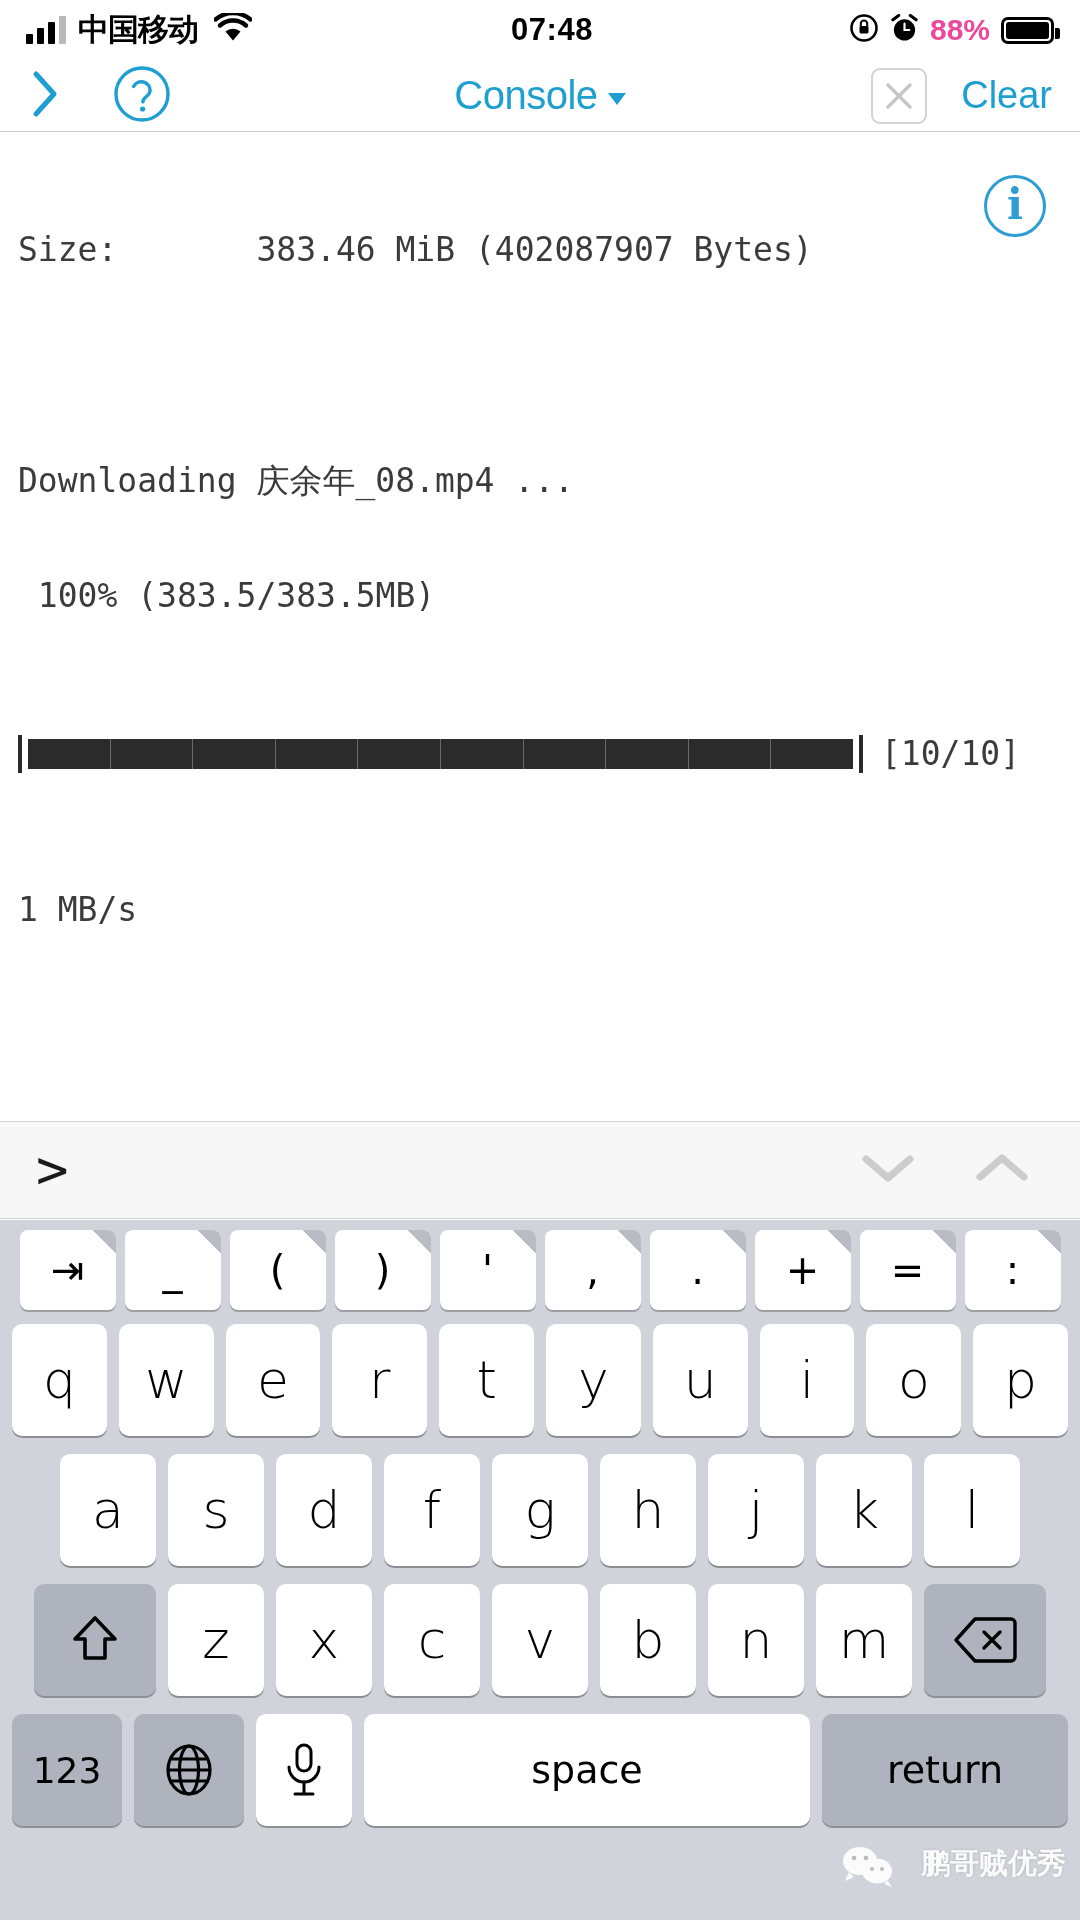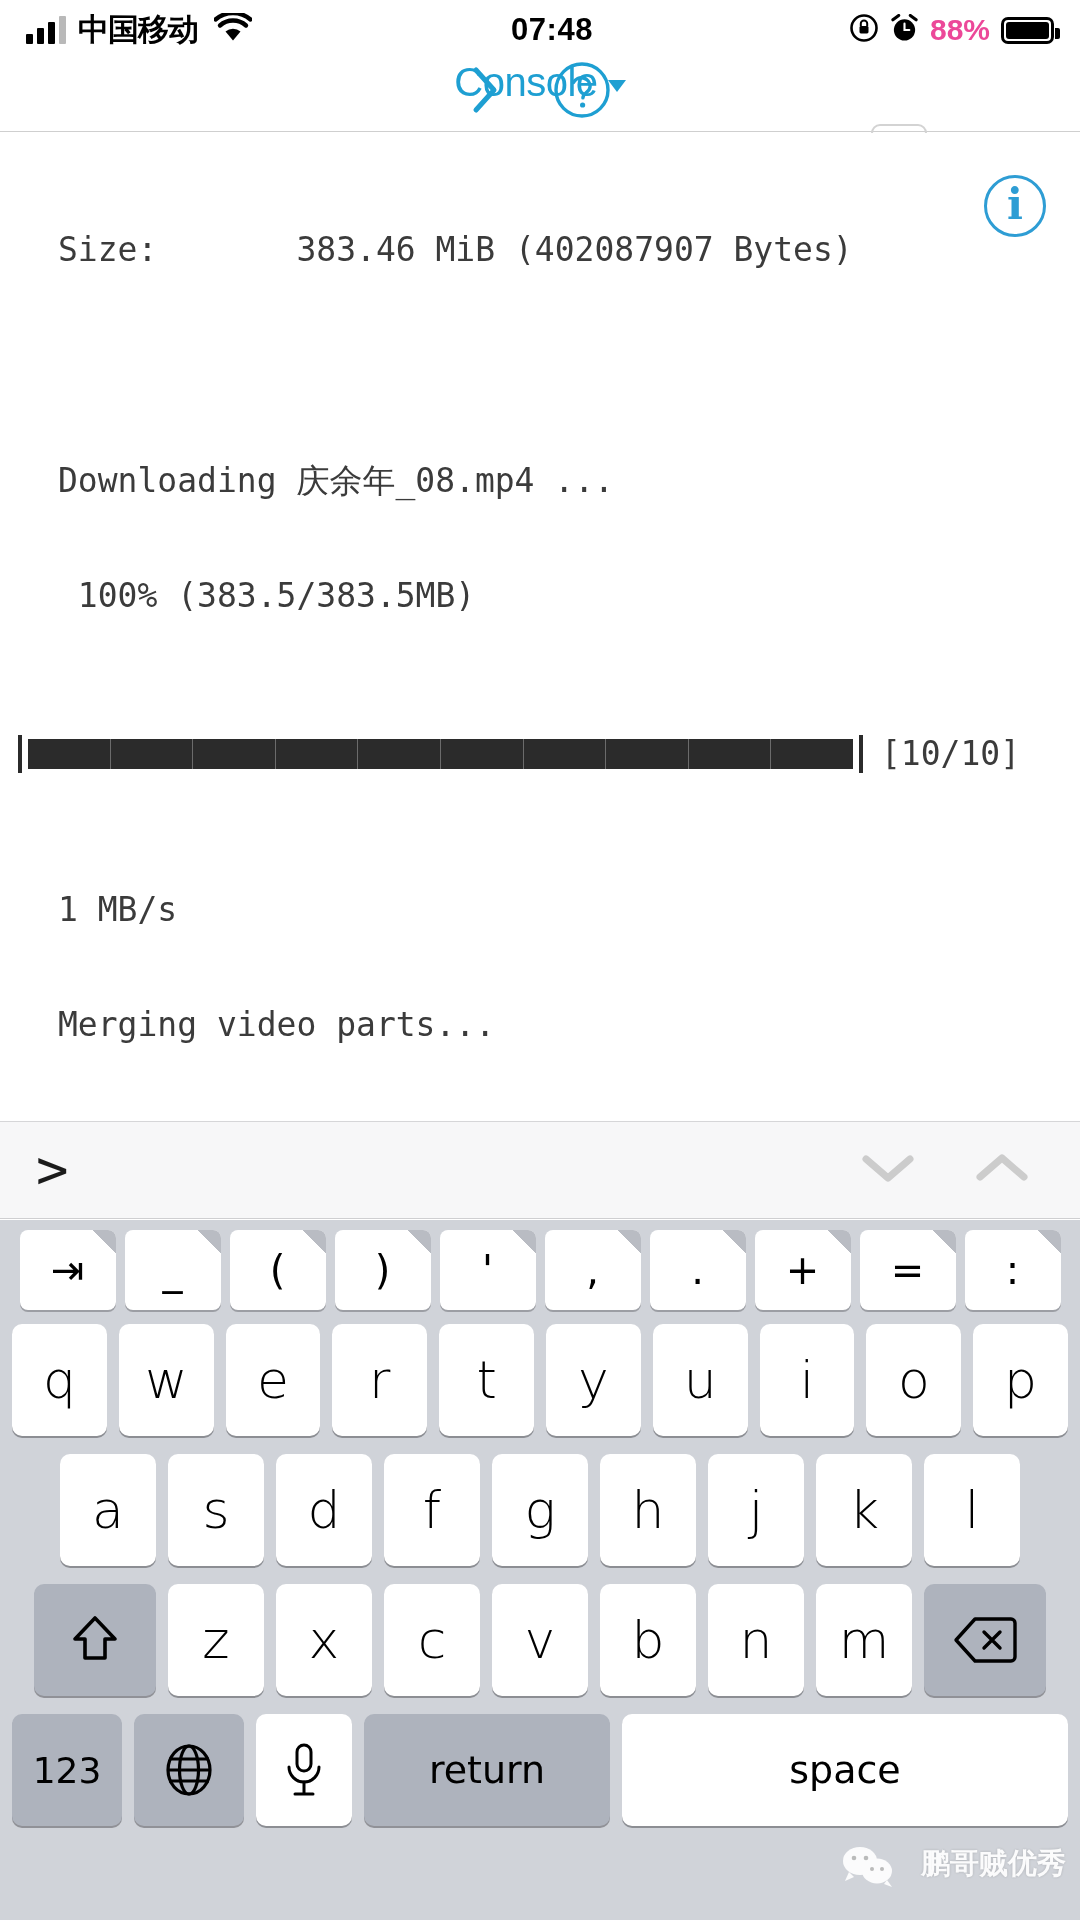--- a/index.html
+++ b/index.html
@@ -48,21 +48,20 @@
   .batt span{ display:block; height:100%; background:#000; border-radius:3px; }
 
   
   .navbar{
     height:72px; width:100%;
     display:flex; align-items:center;
     padding:0 28px;
     position:relative;
     background:#fff;
     border-bottom:1px solid #cfcfcf;
-    flex-direction:column;
   }
   .nav-left{ display:flex; align-items:center; gap:50px; }
   .nav-title{
     position:absolute; left:0; right:0;
     display:flex; align-items:center; justify-content:center; gap:10px;
     pointer-events:none;
   }
   .nav-title .ttl{ font-size:40px; color:#1e9fd2; letter-spacing:-0.5px; }
   .caret-down{
     width:0;height:0;border-left:9px solid transparent;
@@ -80,21 +79,21 @@
   .console{
     position:absolute; top:133px; left:0; right:0; height:988px;
     background:#fff; overflow:hidden;
     font-family:"DejaVu Sans Mono", monospace;
     font-size:33px;
     line-height:38.5px;
     color:#3b3b3b;
     padding:0 18px;
   }
   .console-inner{ margin-top:-18px; white-space:pre; }
-  .cline{ white-space:pre;margin-left:40px; }
+  .cline{ white-space:pre; }
   .blank{ height:38.5px; }
 
   .progress-row{
     display:flex; align-items:center; gap:8px; height:42px; margin:2px 0 0 0;
   }
   .pbar{
     position:relative; width:845px; height:38px;
     display:flex; align-items:center;
   }
   .pcap{ width:4px; height:38px; background:#2b2b2b; }
@@ -287,21 +286,20 @@
           <span class="pticks">
             <i></i><i></i><i></i><i></i><i></i><i></i><i></i><i></i><i></i><i></i>
           </span>
         </span>
         <span class="pcap"></span>
       </div>
       <span class="pcount">[10/10]</span>
     </div>
 
     <div class="cline">1 MB/s</div>
-    <div class="cline">Merging video parts...</div>
 
     
     
     
 
     
     
     
 
     
@@ -405,22 +403,22 @@
         <path d="M8 17 H48 M8 39 H48 M7 28 H49" stroke="#000" stroke-width="3.2"></path>
       </svg>
     </div>
     <div class="key mic">
       <svg width="44" height="58" viewBox="0 0 44 58">
         <rect x="15" y="4" width="14" height="26" rx="7" fill="none" stroke="#000" stroke-width="3"></rect>
         <path d="M7 26 a15 15 0 0 0 30 0" fill="none" stroke="#000" stroke-width="3" stroke-linecap="round"></path>
         <path d="M22 41 V52 M13 53 H31" stroke="#000" stroke-width="3" stroke-linecap="round"></path>
       </svg>
     </div>
+    <div class="key space">space</div>
     <div class="key func ret">return</div>
-    <div class="key space">space</div>
   </div>
 
   <div class="watermark">
     <span>
       <svg width="56" height="44" viewBox="0 0 56 44">
         <ellipse cx="19" cy="17" rx="17" ry="14" fill="#ffffff"></ellipse>
         <path d="M8 28 L4 37 L13 33 Z" fill="#ffffff"></path>
         <circle cx="13" cy="14" r="2.3" fill="#b9b9b9"></circle>
         <circle cx="25" cy="14" r="2.3" fill="#b9b9b9"></circle>
         <ellipse cx="36" cy="27" rx="15" ry="12.5" fill="#ffffff"></ellipse>

